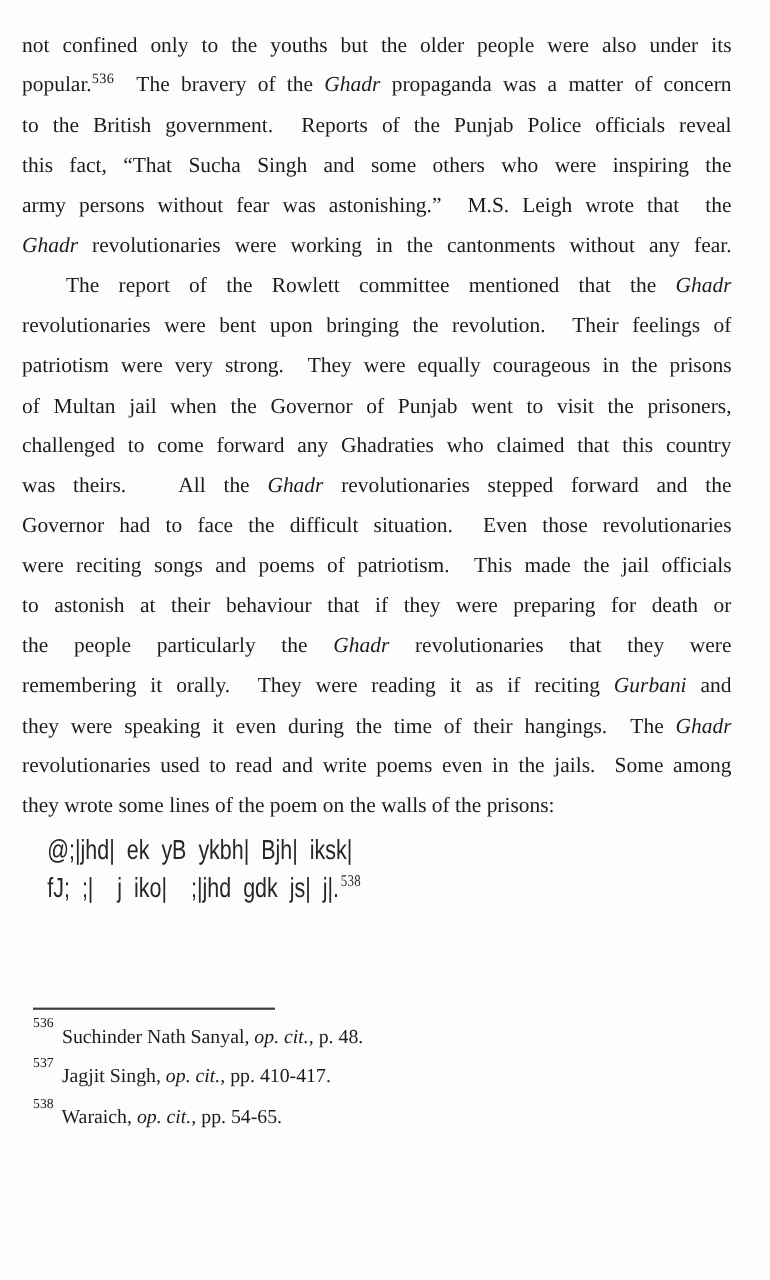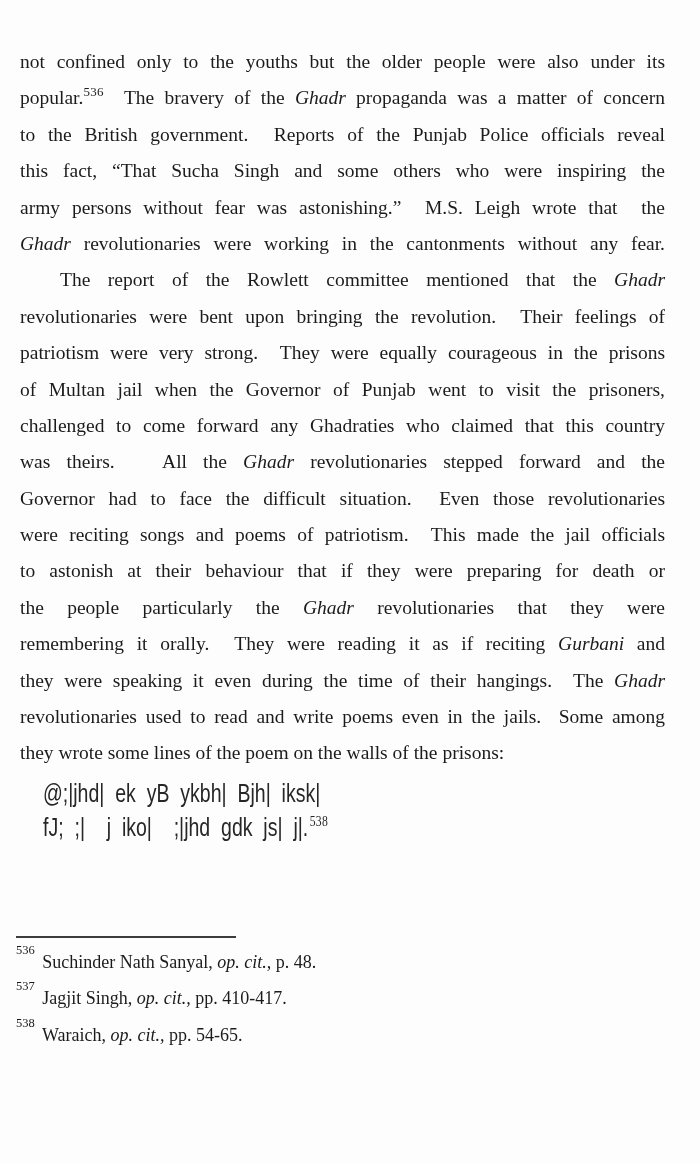--- a/index.html
+++ b/index.html
@@ -5,21 +5,21 @@
   html,body { margin:0; padding:0; background:#e8e8e8; }
   .page {
     position:relative;
     width:700px; height:1164px;
     margin:0 auto;
     background:#fdfdfd;
     color:#1b1b1b;
     font-family:"Liberation Serif", serif;
     overflow:hidden;
   }
-  .body-text { padding:24px 35px 0 20px;margin-top:20px; }
+  .body-text { padding:24px 35px 0 20px; }
   .line {
     height:36.4px;
     line-height:36.4px;
     font-size:19.5px;
     white-space:pre-wrap;
     overflow:hidden;
   }
   .j { text-align:justify; text-align-last:justify; text-justify:inter-word; }
   .ind { text-indent:40px; }
   .it { font-style:italic; }
@@ -40,21 +40,21 @@
     color:#262626;
     transform:scaleX(0.78);
     transform-origin:0 55%;
     word-spacing:7px;
     white-space:pre;
   }
   .poem-text .supref {
     font-family:"Liberation Serif", serif;
     font-size:15px; top:-10px; margin-left:2px;
   }
-  .footnotes { margin-top:92px; padding-left:16px; }
+  .footnotes { margin-top:92px; padding-left:30px; }
   .fn-rule { width:220px; height:2px; background:#3d3d3d; margin:0 0 6px 0; }
   .fn-line {
     font-size:18px;
     height:36.5px; line-height:36.5px;
     white-space:pre-wrap;
     overflow:hidden;
   }
   .fn-marker { font-size:12.5px; position:relative; top:-7px; line-height:0; margin-right:3px; }
 </style>
 </head>

